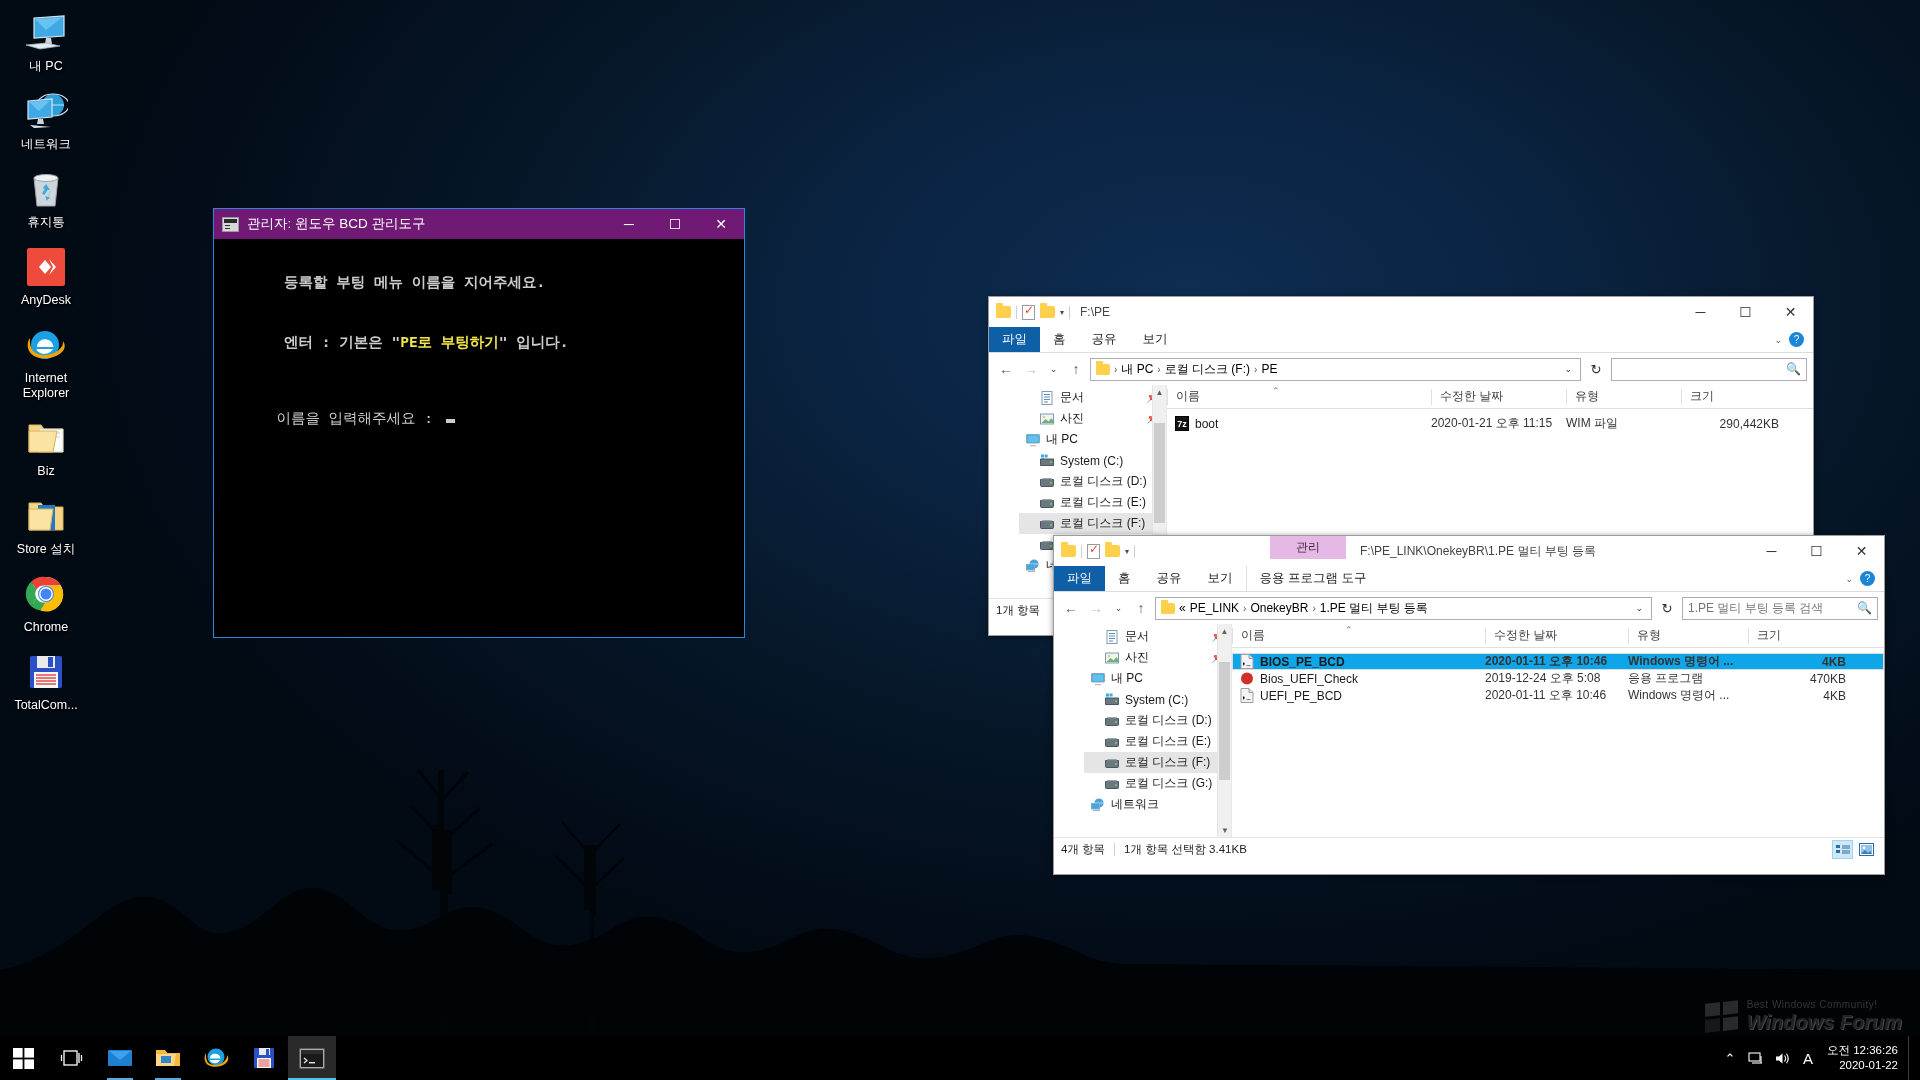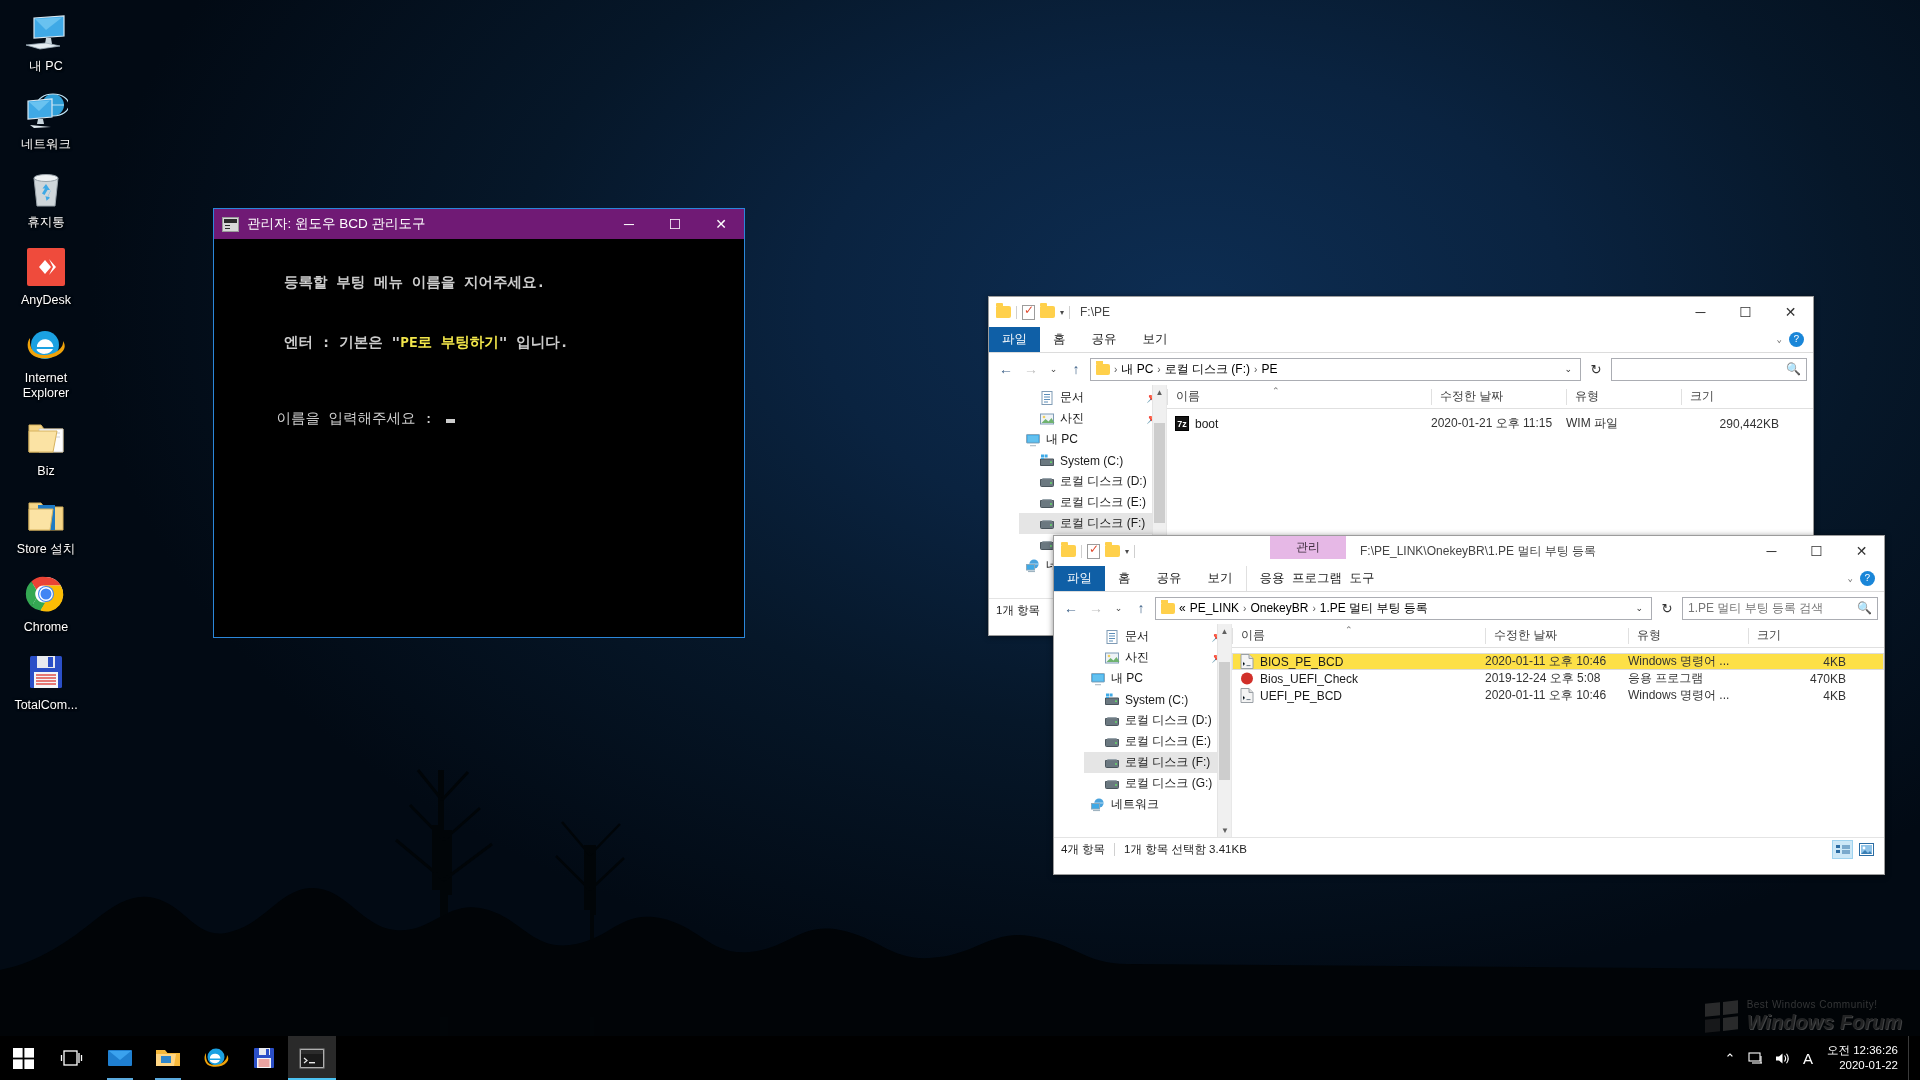--- a/index.html
+++ b/index.html
@@ -112,21 +112,21 @@
   .exp-wincontrols { margin-left: auto; display: flex; flex: none; }
   .exp-wincontrols .win-btn { color: #333; height: 30px; width: 45px; }
   .ctx-tab {
     position: absolute; height: 23px; top: 0; background: #e6b8e6;
     color: #3a2a3a; display: flex; align-items: center; justify-content: center;
     font-size: 12px; padding: 0 26px;
   }
 
   .exp-ribbon {
     height: 26px; background: #ffffff; border-bottom: 1px solid #dcdcdc;
-    display: flex; align-items: stretch; position: relative; font-family: Liberation Mono, monospace;
+    display: flex; align-items: stretch; position: relative;
   }
   .rb-tab {
     padding: 0 13px; display: flex; align-items: center; font-size: 12.5px; color: #1a1a1a;
   }
   .rb-tab.file { background: #0f5fa6; color: #fff; }
   .rb-tab.ctxtab { border-left: 1px solid #e0e0e0; }
   .rb-right { margin-left: auto; display: flex; align-items: center; gap: 7px; padding-right: 9px; }
   .rb-right .chev { font-size: 9px; color: #555; }
   .help-ico {
     width: 15px; height: 15px; border-radius: 50%; background: #1a86d8; color: #fff;
@@ -175,21 +175,21 @@
   }
   .sb-arrow { height: 14px; display: flex; align-items: center; justify-content: center; font-size: 8px; color: #606060; }
   .sb-thumb { position: absolute; left: 1px; width: 11px; background: #cdcdcd; }
 
   .exp-content { flex: 1; min-width: 0; display: flex; flex-direction: column; background: #fff; }
   .col-head { height: 24px; display: flex; align-items: center; border-bottom: 1px solid #e0e0e0; font-size: 12px; color: #3c3c3c; position: relative; }
   .col-head .ch { padding-left: 8px; border-left: 1px solid #e0e0e0; height: 16px; display: flex; align-items: center; }
   .col-head .ch:first-child { border-left: none; }
   .sort-caret { position: absolute; font-size: 9px; color: #6f6f6f; top: 1px; }
   .row { height: 17px; display: flex; align-items: center; font-size: 12px; color: #1a1a1a; }
-  .row.sel { background: #fde047; outline: 1px solid #dcdcdc; outline-offset: -1px; }
+  .row.sel { background: #0ea5e9; outline: 1px solid #dcdcdc; outline-offset: -1px; font-weight: bold; }
   .row .c-name { display: flex; align-items: center; gap: 6px; padding-left: 8px; }
   .row .c-date { color: #333; }
   .row .c-type { color: #333; }
   .row .c-size { color: #333; text-align: right; }
   .fico { width: 14px; height: 15px; flex: none; position: relative; }
 
   .exp-status {
     height: 24px; border-top: 1px solid #e4e4e4; display: flex; align-items: center;
     font-size: 11.5px; color: #222; padding: 0 7px; background: #fff;
   }

